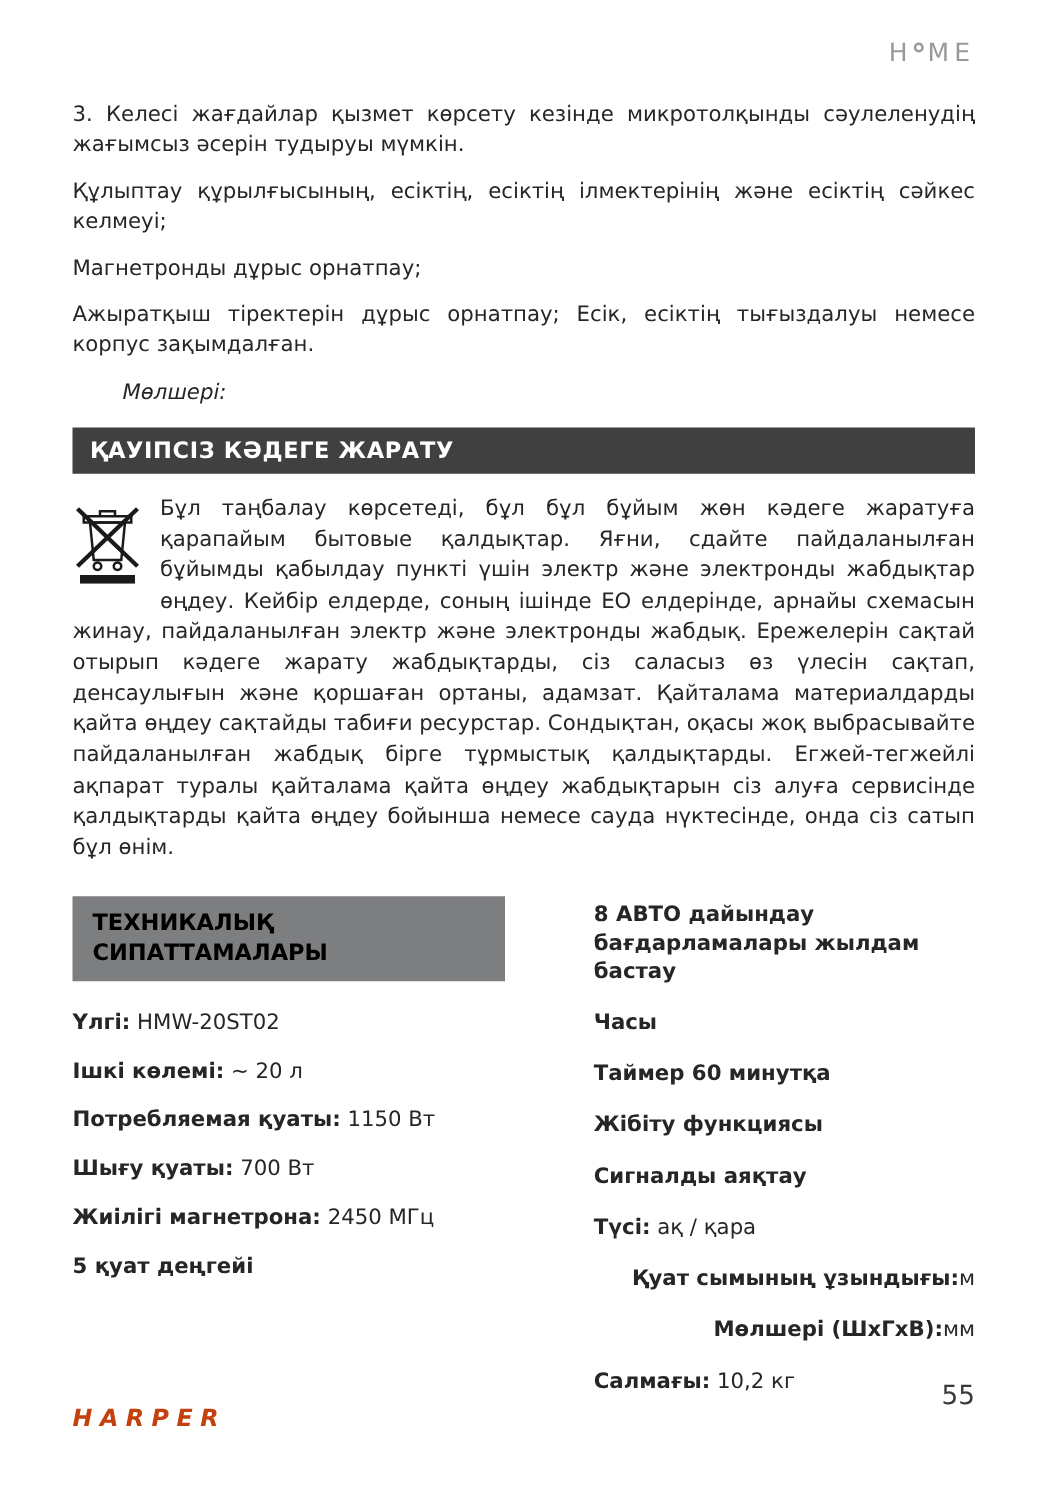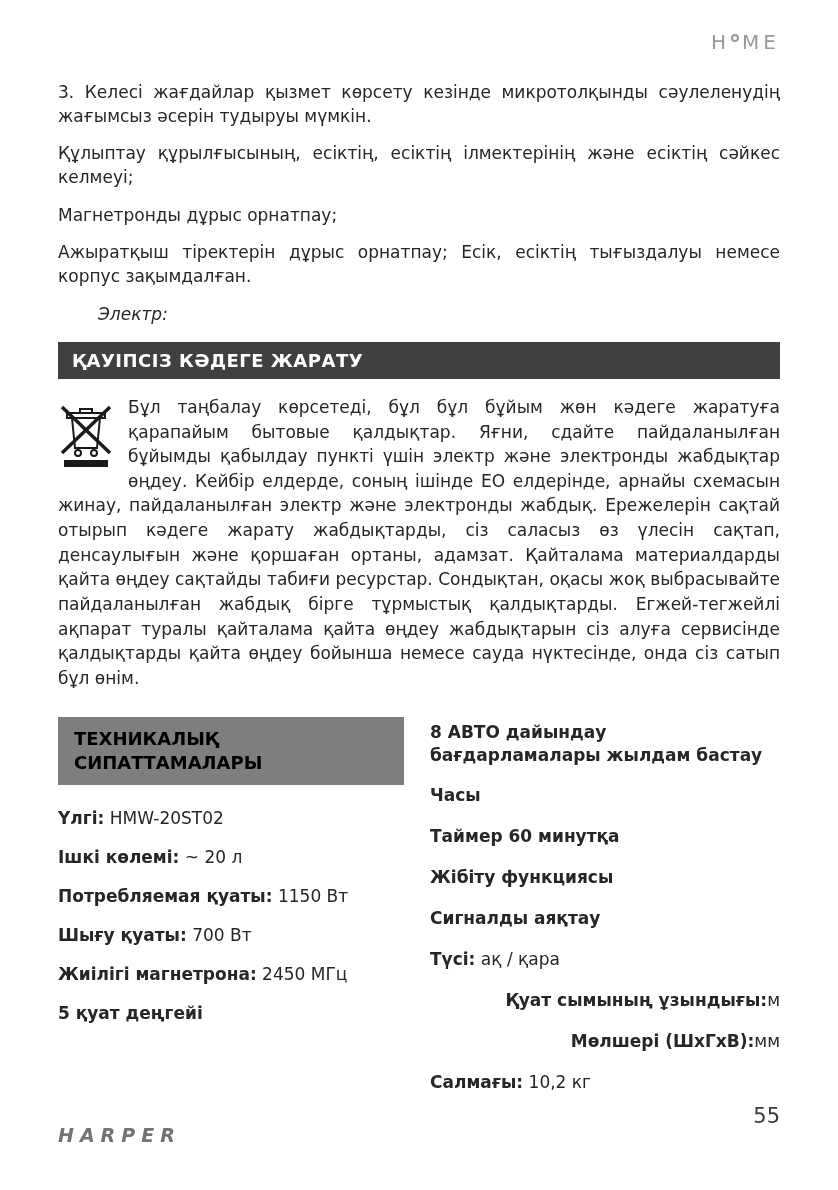--- a/index.html
+++ b/index.html
@@ -77,21 +77,21 @@
     margin: 4px 14px 2px 0;
   }
   
   .specs {
     display: flex;
     gap: 26px;
     margin-top: 26px;
     clear: both;
   }
   .specs-left { width: 346px; flex: 0 0 346px; }
-  .specs-right { flex: 1; padding-top: 4px; }
+  .specs-right { flex: 1; padding-top: 4px; margin-left: 45px; }
   .specs-header {
     background: #7d7e80;
     color: #000000;
     font-weight: bold;
     font-size: 18px;
     line-height: 1.35;
     padding: 10px 16px;
     margin-bottom: 22px;
     width: 100%;
   }
@@ -111,21 +111,21 @@
   .footer {
     position: absolute;
     left: 58px;
     right: 58px;
     bottom: 44px;
     display: flex;
     justify-content: space-between;
     align-items: center;
   }
   .harper-logo {
-    color: #737373;
+    color: #c2410c;
     font-weight: 800;
     font-size: 19px;
     letter-spacing: 6px;
     font-style: italic;
     margin-top: 38px;
   }
   .page-number {
     font-size: 21px;
     color: #3a3a3a;
   }
@@ -140,21 +140,21 @@
   </div>
 
   <div class="intro">
     <p>3. Келесі жағдайлар қызмет көрсету кезінде микротолқынды сәулеленудің жағымсыз әсерін тудыруы мүмкін.</p>
     <p>Құлыптау құрылғысының, есіктің, есіктің ілмектерінің және есіктің сәйкес келмеуі;</p>
     <p>Магнетронды дұрыс орнатпау;</p>
     <p>Ажыратқыш тіректерін дұрыс орнатпау; Есік, есіктің тығыздалуы немесе корпус зақымдалған.</p>
   </div>
 
   <div class="note">
-    <div class="note-title">Электр:</div>
+    <div class="note-title">Мөлшері:</div>
   </div>
 
   <div class="section-bar">ҚАУІПСІЗ КӘДЕГЕ ЖАРАТУ</div>
 
   <div class="disposal-body">
     <span class="weee-icon">
       <svg width="56" height="68" viewBox="0 0 56 68" aria-hidden="true">
         <path d="M14 19 h28 l-3 30 h-22 z" fill="none" stroke="#1a1a1a" stroke-width="2"></path>
         <rect x="9" y="14" width="38" height="5" fill="none" stroke="#1a1a1a" stroke-width="2"></rect>
         <path d="M22 14 v-4 h12 v4" fill="none" stroke="#1a1a1a" stroke-width="2"></path>

